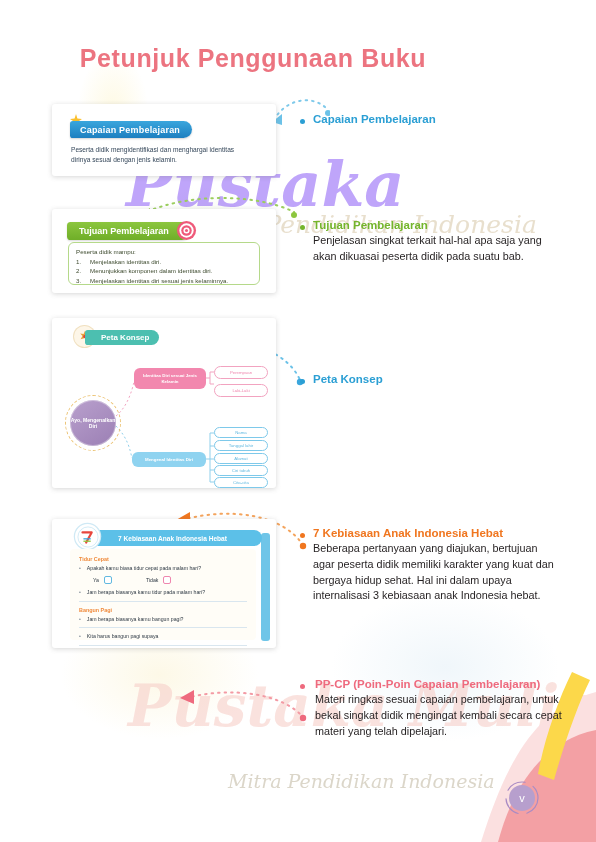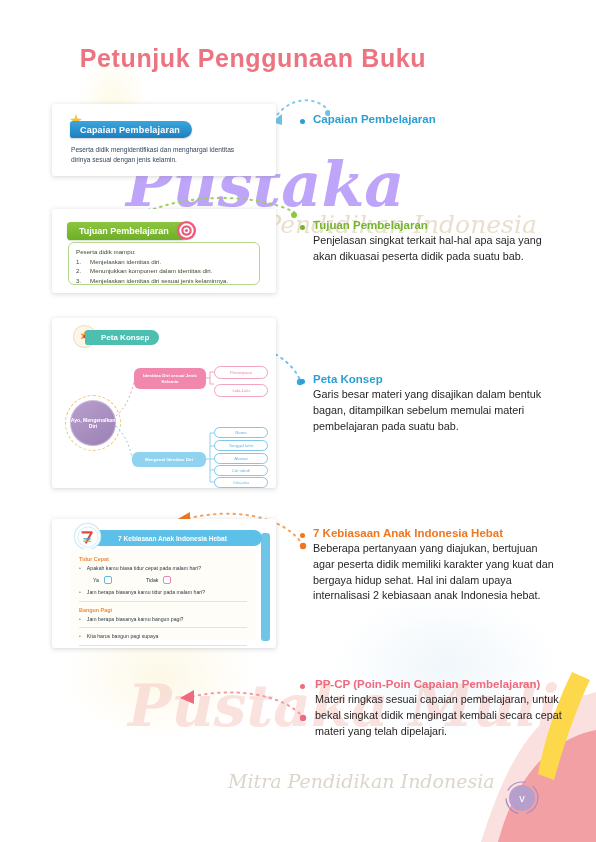--- a/index.html
+++ b/index.html
@@ -392,21 +392,20 @@
       <div class="leaf leaf-blue" style="top:81px;">Nama</div>
       <div class="leaf leaf-blue" style="top:94px;">Tanggal lahir</div>
       <div class="leaf leaf-blue" style="top:107px;">Alamat</div>
       <div class="leaf leaf-blue" style="top:119px;">Ciri tubuh</div>
       <div class="leaf leaf-blue" style="top:131px;">Cita-cita</div>
     </div>
   </div>
 
   <div class="desc" style="left:313px; top:372px;">
     <h3 style="color:#2b9fd4">Peta Konsep</h3>
-    <p>Garis besar materi yang disajikan dalam bentuk bagan, ditampilkan sebelum memulai materi pembelajaran pada suatu bab.</p>
   </div>
   <div class="bullet" style="left:300px; top:379px; background:#2b9fd4;"></div>
 
   <div class="card kb-card">
     <div class="kb-shadowbar"></div>
     <div class="kb-ribbon">
       <span>7 Kebiasaan Anak Indonesia Hebat</span>
     </div>
     <div class="kb-badge">
       <svg viewBox="0 0 24 24" width="22" height="22">
@@ -445,21 +444,21 @@
       <div class="kb-q">
         <span class="dot">•</span>
         <span>Kita harus bangun pagi supaya</span>
       </div>
       <div class="kb-line"></div>
     </div>
   </div>
 
   <div class="desc" style="left:313px; top:526px;">
     <h3 style="color:#f0761f">7 Kebiasaan Anak Indonesia Hebat</h3>
-    <p>Beberapa pertanyaan yang diajukan, bertujuan agar peserta didik memiliki karakter yang kuat dan bergaya hidup sehat. Hal ini dalam upaya internalisasi 2 kebiasaan anak Indonesia hebat.</p>
+    <p>Beberapa pertanyaan yang diajukan, bertujuan agar peserta didik memiliki karakter yang kuat dan bergaya hidup sehat. Hal ini dalam upaya internalisasi 3 kebiasaan anak Indonesia hebat.</p>
   </div>
   <div class="bullet" style="left:300px; top:533px; background:#f0761f;"></div>
 
 
   <div class="desc" style="left:315px; top:677px;">
     <h3 style="color:#ee6a7e">PP-CP (Poin-Poin Capaian Pembelajaran)</h3>
     <p>Materi ringkas sesuai capaian pembelajaran, untuk bekal singkat didik mengingat kembali secara cepat materi yang telah dipelajari.</p>
   </div>
   <div class="bullet" style="left:300px; top:684px; background:#ee6a7e;"></div>
 

